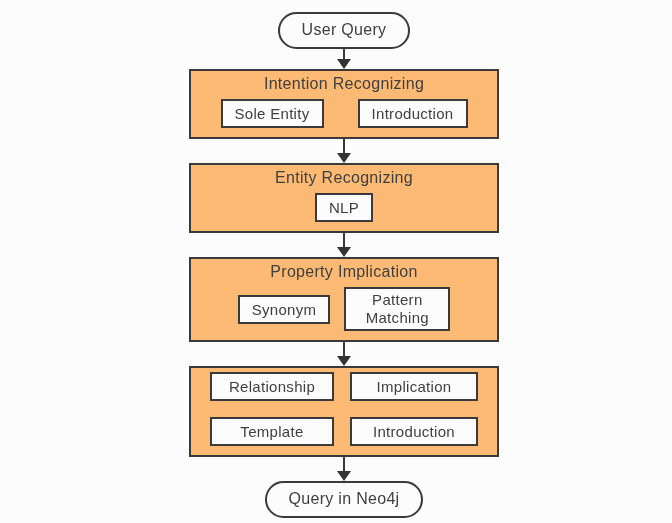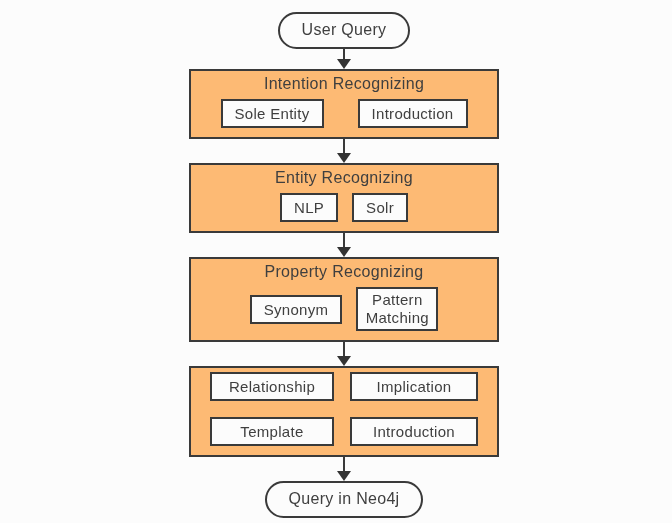--- a/index.html
+++ b/index.html
@@ -101,21 +101,21 @@
     white-space: nowrap;
   }
   .items.grid .item {
     padding: 4px 4px;
     white-space: nowrap;
   }
   .item.narrow {
     max-width: 78px;
     white-space: normal;
     line-height: 1.2;
-    padding: 2px 0;
+    padding: 2px 12px;
   }
 </style>
 </head>
 <body>
 
 <div class="canvas">
   <div class="flow">
 
     <div class="stadium">User Query</div>
 
@@ -134,31 +134,30 @@
 
     <div class="arrow">
       <div class="arrow-line med"></div>
       <div class="arrow-head"></div>
     </div>
 
     <div class="stage">
       <div class="stage-title">Entity Recognizing</div>
       <div class="items">
         <div class="item">NLP</div>
-        <div class="item">Solr</div>
       </div>
     </div>
 
     <div class="arrow">
       <div class="arrow-line med"></div>
       <div class="arrow-head"></div>
     </div>
 
     <div class="stage">
-      <div class="stage-title">Property Recognizing</div>
+      <div class="stage-title">Property Implication</div>
       <div class="items">
         <div class="item">Synonym</div>
         <div class="item narrow">Pattern Matching</div>
       </div>
     </div>
 
     <div class="arrow">
       <div class="arrow-line med"></div>
       <div class="arrow-head"></div>
     </div>

